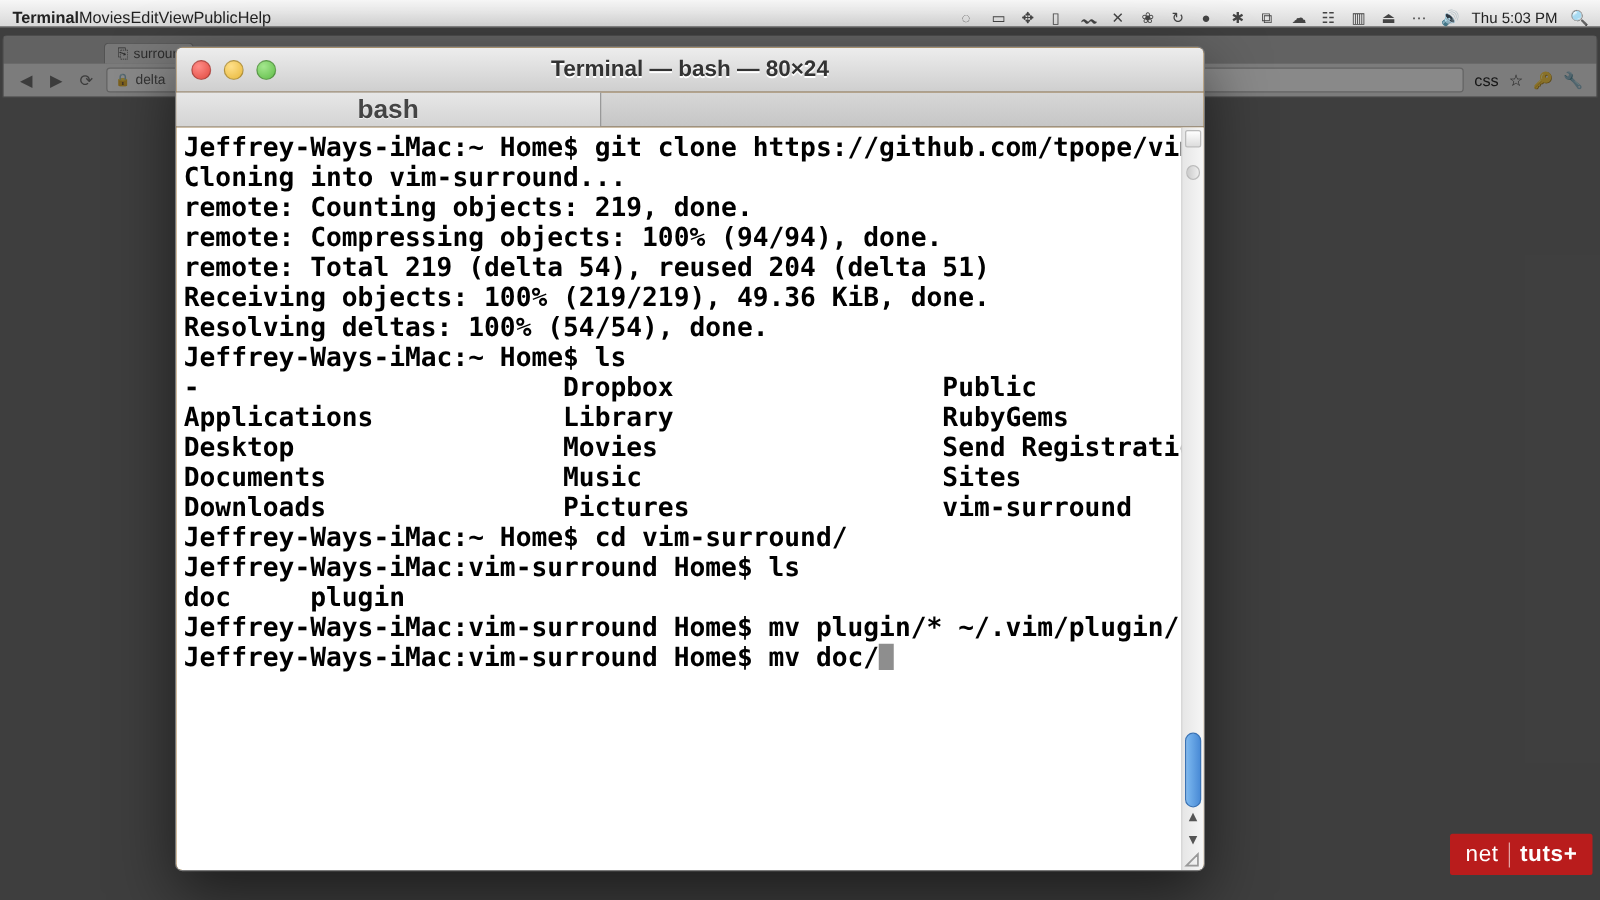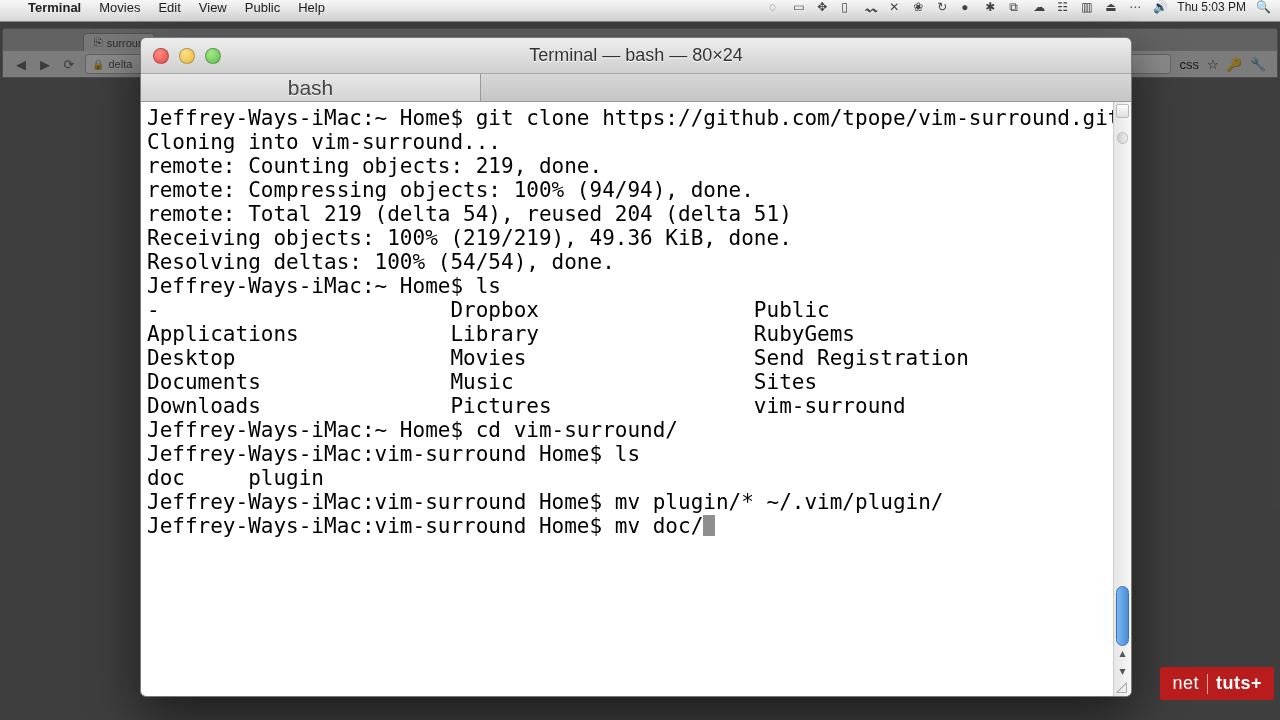--- a/index.html
+++ b/index.html
@@ -11,25 +11,24 @@
     overflow: hidden;
     position: relative;
   }
 
   
   .menubar {
     height: 22px;
     background: linear-gradient(#f7f7f7, #d8d8d8);
     border-bottom: 1px solid #888;
     display: flex;
-    align-items: flex-start;
+    align-items: flex-end;
     font-size: 13px;
     color: #222;
     padding: 0 10px;
-    gap: 18px;
   }
   .menubar .apple { font-size: 15px; }
   .menubar .appname { font-weight: bold; }
   .menubar .spacer { flex: 1; }
   .menubar .right { display: flex; gap: 10px; align-items: center; font-size: 12px; }
   .menubar .right .ic { width: 14px; height: 14px; display:inline-block; color:#444; }
 
   
   .bg-dim {
     position: absolute;
@@ -93,29 +92,30 @@
     gap: 4px;
   }
   .url-bar .lock { color: #5b9a3f; font-size:10px; }
   .tb-icons { display:flex; gap:8px; align-items:center; color:#000000; }
 
   
   .terminal {
     position: absolute;
     top: 37px;
     left: 140px;
-    width: 992px;
+    width: 824px;
     height: 660px;
     background: #a16207;
     border: 1px solid #7a7a7a;
     border-radius: 6px;
     box-shadow: 0 18px 50px rgba(0,0,0,0.55);
     display: flex;
     flex-direction: column;
     overflow: hidden;
+    font-weight: bold;
   }
   .titlebar {
     height: 36px;
     background: linear-gradient(#ededed, #cfcfcf);
     border-bottom: 1px solid #aaa;
     display: flex;
     align-items: center;
     padding: 0 12px;
     position: relative;
   }

